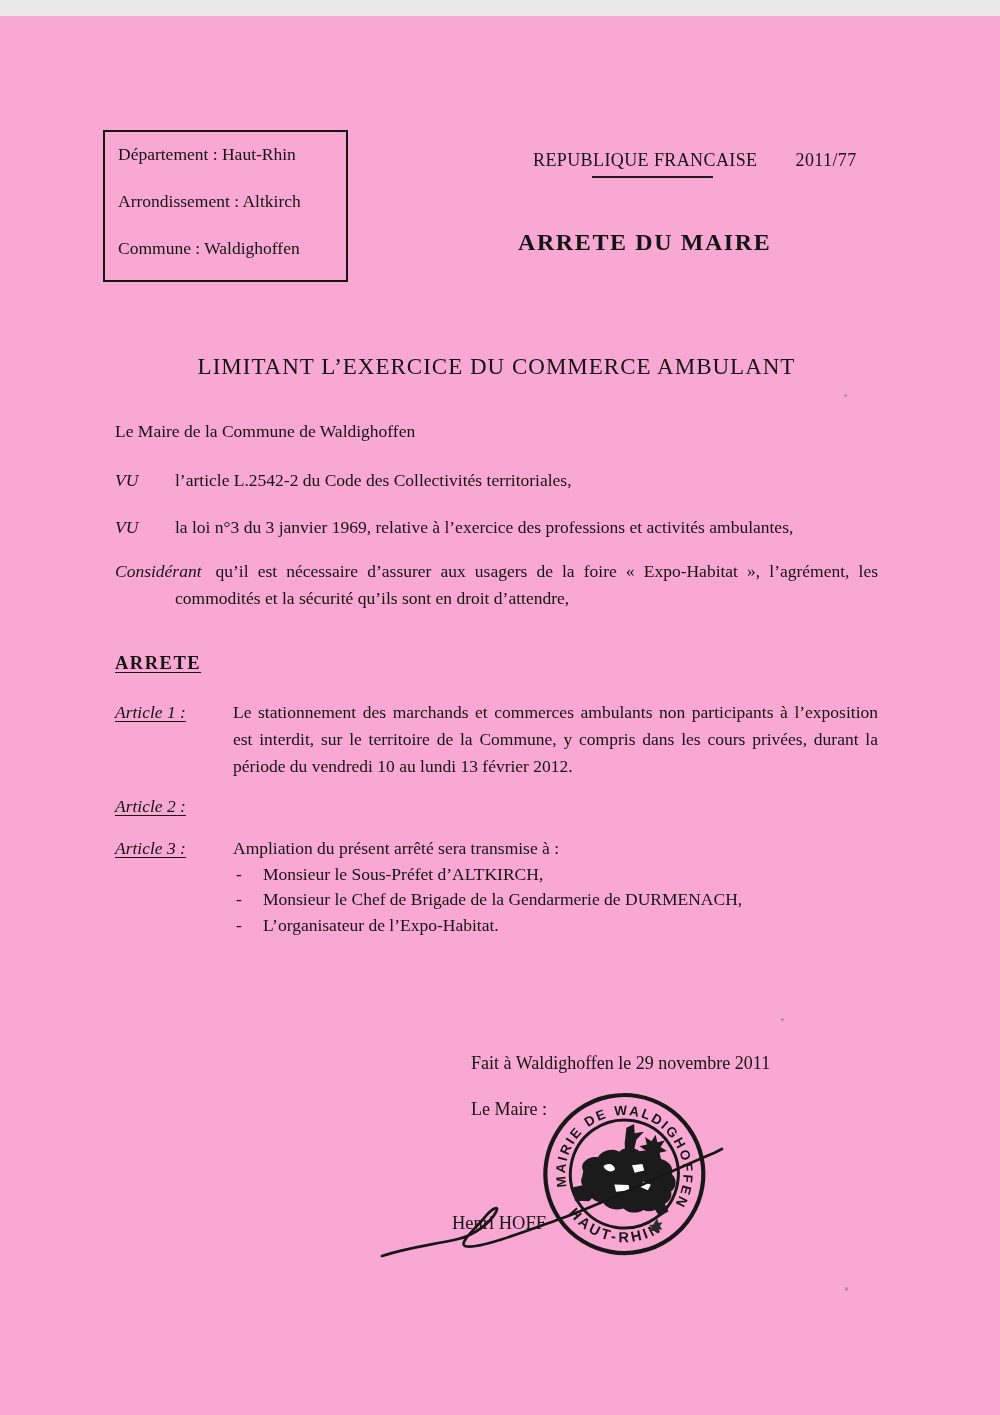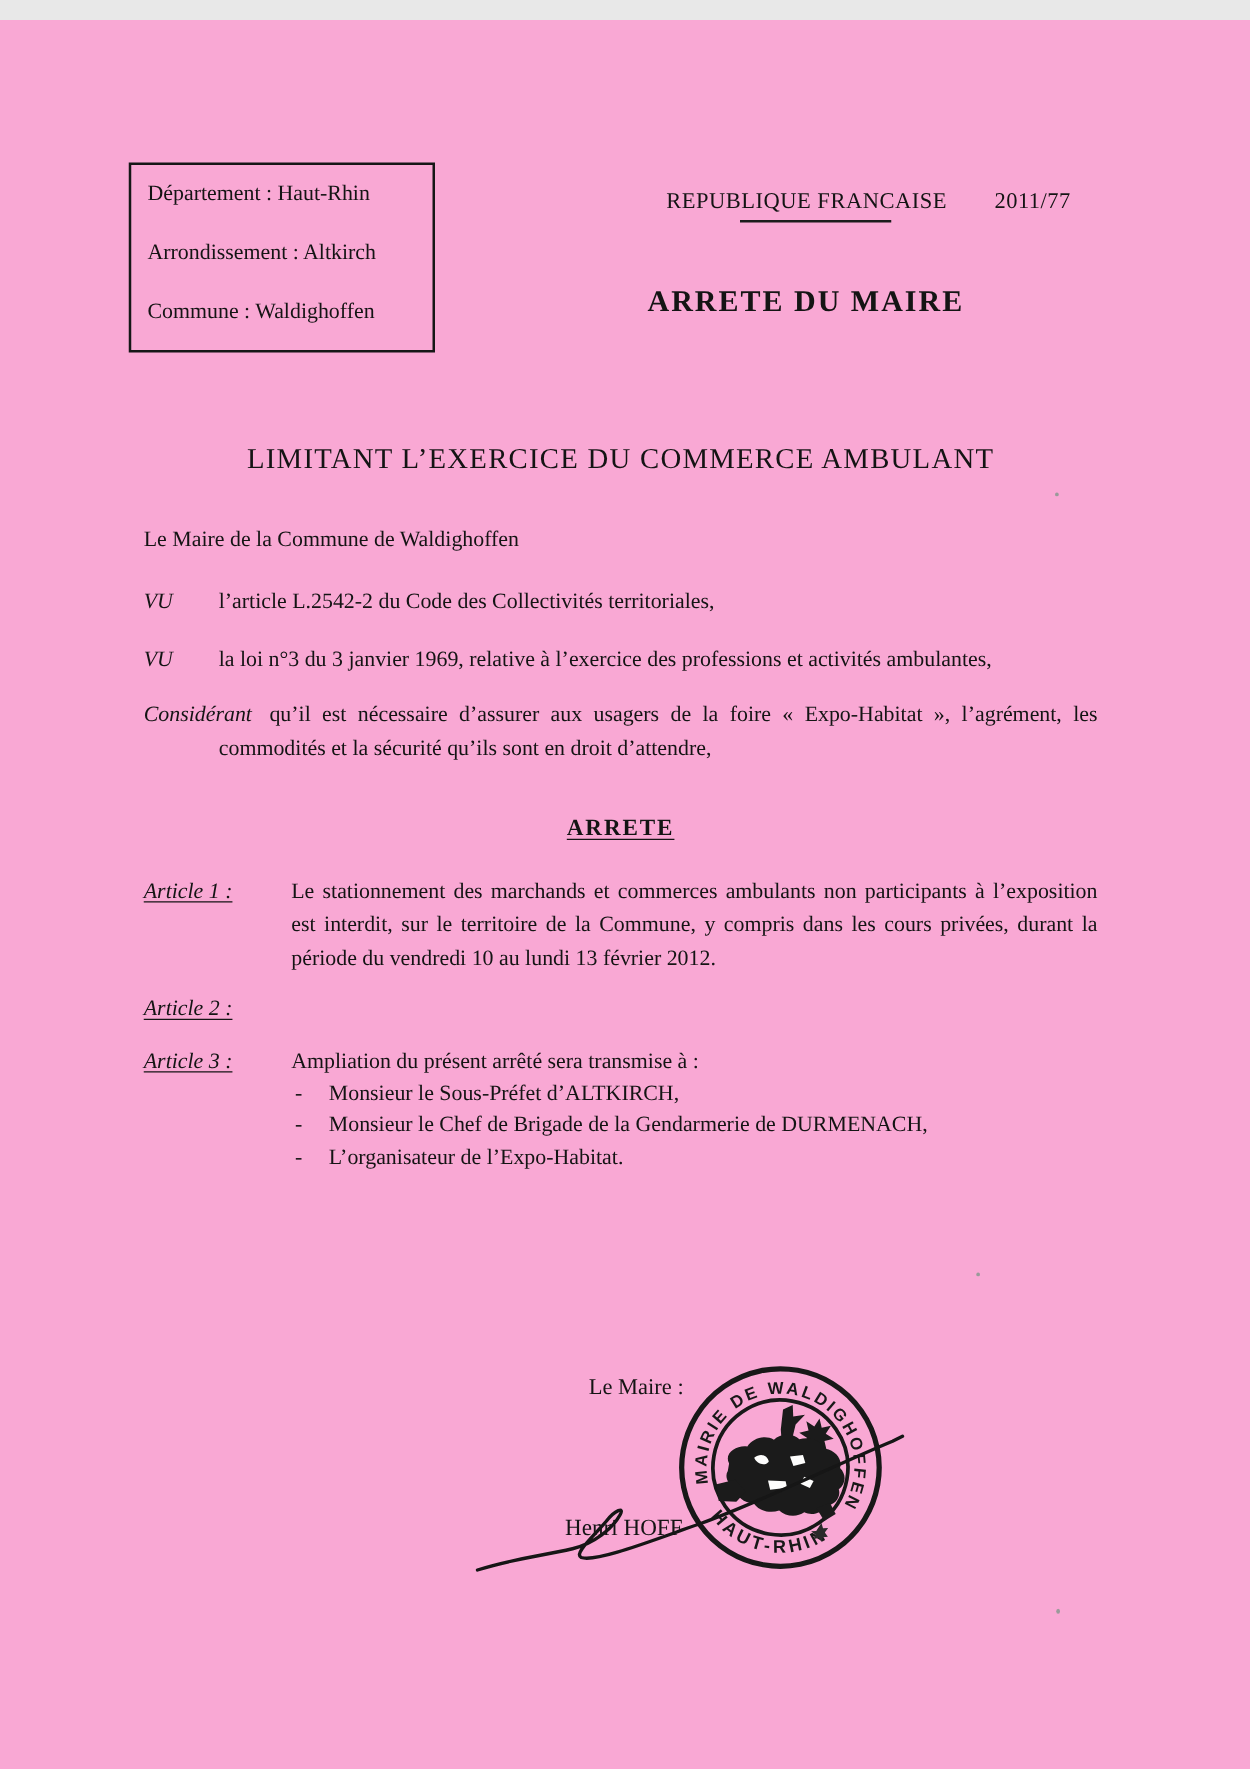--- a/index.html
+++ b/index.html
@@ -67,21 +67,21 @@
     line-height: 27px;
   }
   .recital .rlabel { font-style: italic; }
   .recital .rlabel.w60 { display: inline-block; width: 60px; text-indent: 0; }
   .recital .rlabel.wide { margin-right: 14px; }
   .mb-vu1 { margin-bottom: 20px; }
   .mb-vu2 { margin-bottom: 17px; }
   .mb-cons { margin-bottom: 40px; }
 
   .decision {
-    text-align: center;
+    text-align: left;
     font-weight: bold;
     font-size: 18.5px;
     letter-spacing: 1.5px;
     line-height: 22px;
     text-decoration: underline;
     text-underline-offset: 3px;
     margin-bottom: 25px;
   }
 
   .article { display: flex; }
@@ -161,20 +161,21 @@
           <span>Monsieur le Chef de Brigade de la Gendarmerie de DURMENACH,</span>
         </div>
         <div class="t-item">
           <span class="dash">-</span>
           <span>L’organisateur de l’Expo-Habitat.</span>
         </div>
       </div>
     </div>
   </div>
 
+  <div class="place-date">Fait à Waldighoffen le 29 novembre 2011</div>
   <div class="signer-title">Le Maire :</div>
 
   <svg class="stamp-svg" width="252" height="220" viewBox="0 0 252 220">
     <g transform="rotate(10 126 110)">
       <circle cx="126" cy="108" r="79" fill="none" stroke="#181818" stroke-width="4.2"></circle>
       <circle cx="126" cy="108" r="54" fill="none" stroke="#181818" stroke-width="3"></circle>
 
       <defs>
         <path id="stamp-arc-top" d="M 74.9 137.5 A 59 59 0 1 1 177.1 137.5" fill="none"></path>
         <path id="stamp-arc-bottom" d="M 62.1 131.3 A 68 68 0 0 0 189.9 131.3" fill="none"></path>

